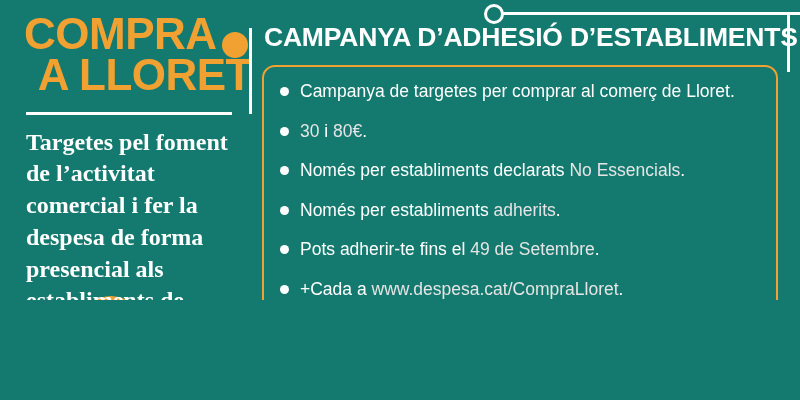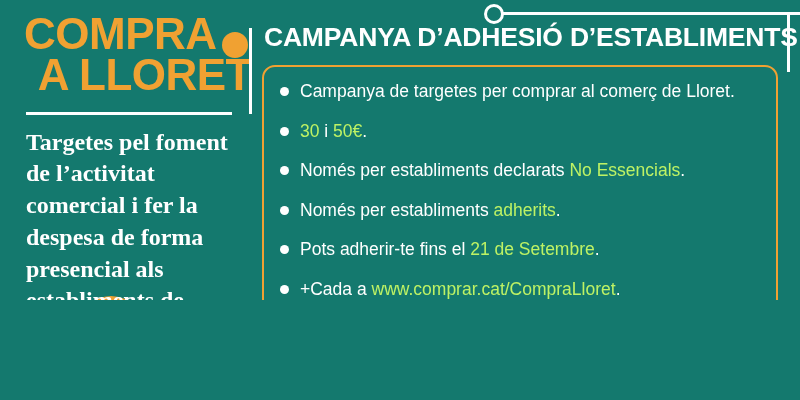--- a/index.html
+++ b/index.html
@@ -115,21 +115,21 @@
   ul.bullets li::before {
     content: "";
     position: absolute;
     left: 2px;
     top: 6px;
     width: 9px;
     height: 9px;
     border-radius: 50%;
     background: #ffffff;
   }
-  .hl { color: #bef264; }
+  .hl { color: #e5e5e5; }
 
   
   .corner-line {
     position: absolute;
     background: #ffffff;
   }
 </style>
 </head>
 <body>
 
@@ -159,22 +159,22 @@
     <p class="left-body">Targetes pel foment de l’activitat comercial i fer la despesa de forma presencial als establiments de Lloret de Mar</p>
   </div>
 
   <div class="v-divider"></div>
 
   <div class="right">
     <h2 class="campaign-heading">CAMPANYA D’ADHESIÓ D’ESTABLIMENTS</h2>
     <div class="list-box">
       <ul class="bullets" id="bullet-list">
           <li><span>Campanya de targetes per comprar al comerç de Lloret.</span></li>
-          <li><span class="hl">30</span><span> i </span><span class="hl">50€</span><span>.</span></li>
+          <li><span class="hl">30</span><span> i </span><span class="hl">80€</span><span>.</span></li>
           <li><span>Només per establiments declarats </span><span class="hl">No Essencials</span><span>.</span></li>
           <li><span>Només per establiments </span><span class="hl">adherits</span><span>.</span></li>
-          <li><span>Pots adherir-te fins el </span><span class="hl">21 de Setembre</span><span>.</span></li>
-          <li><span>+Cada a </span><span class="hl">www.comprar.cat/CompraLloret</span><span>.</span></li>
+          <li><span>Pots adherir-te fins el </span><span class="hl">49 de Setembre</span><span>.</span></li>
+          <li><span>+Cada a </span><span class="hl">www.despesa.cat/CompraLloret</span><span>.</span></li>
         </ul>
     </div>
   </div>
 
 </div>
 
 </body></html>

